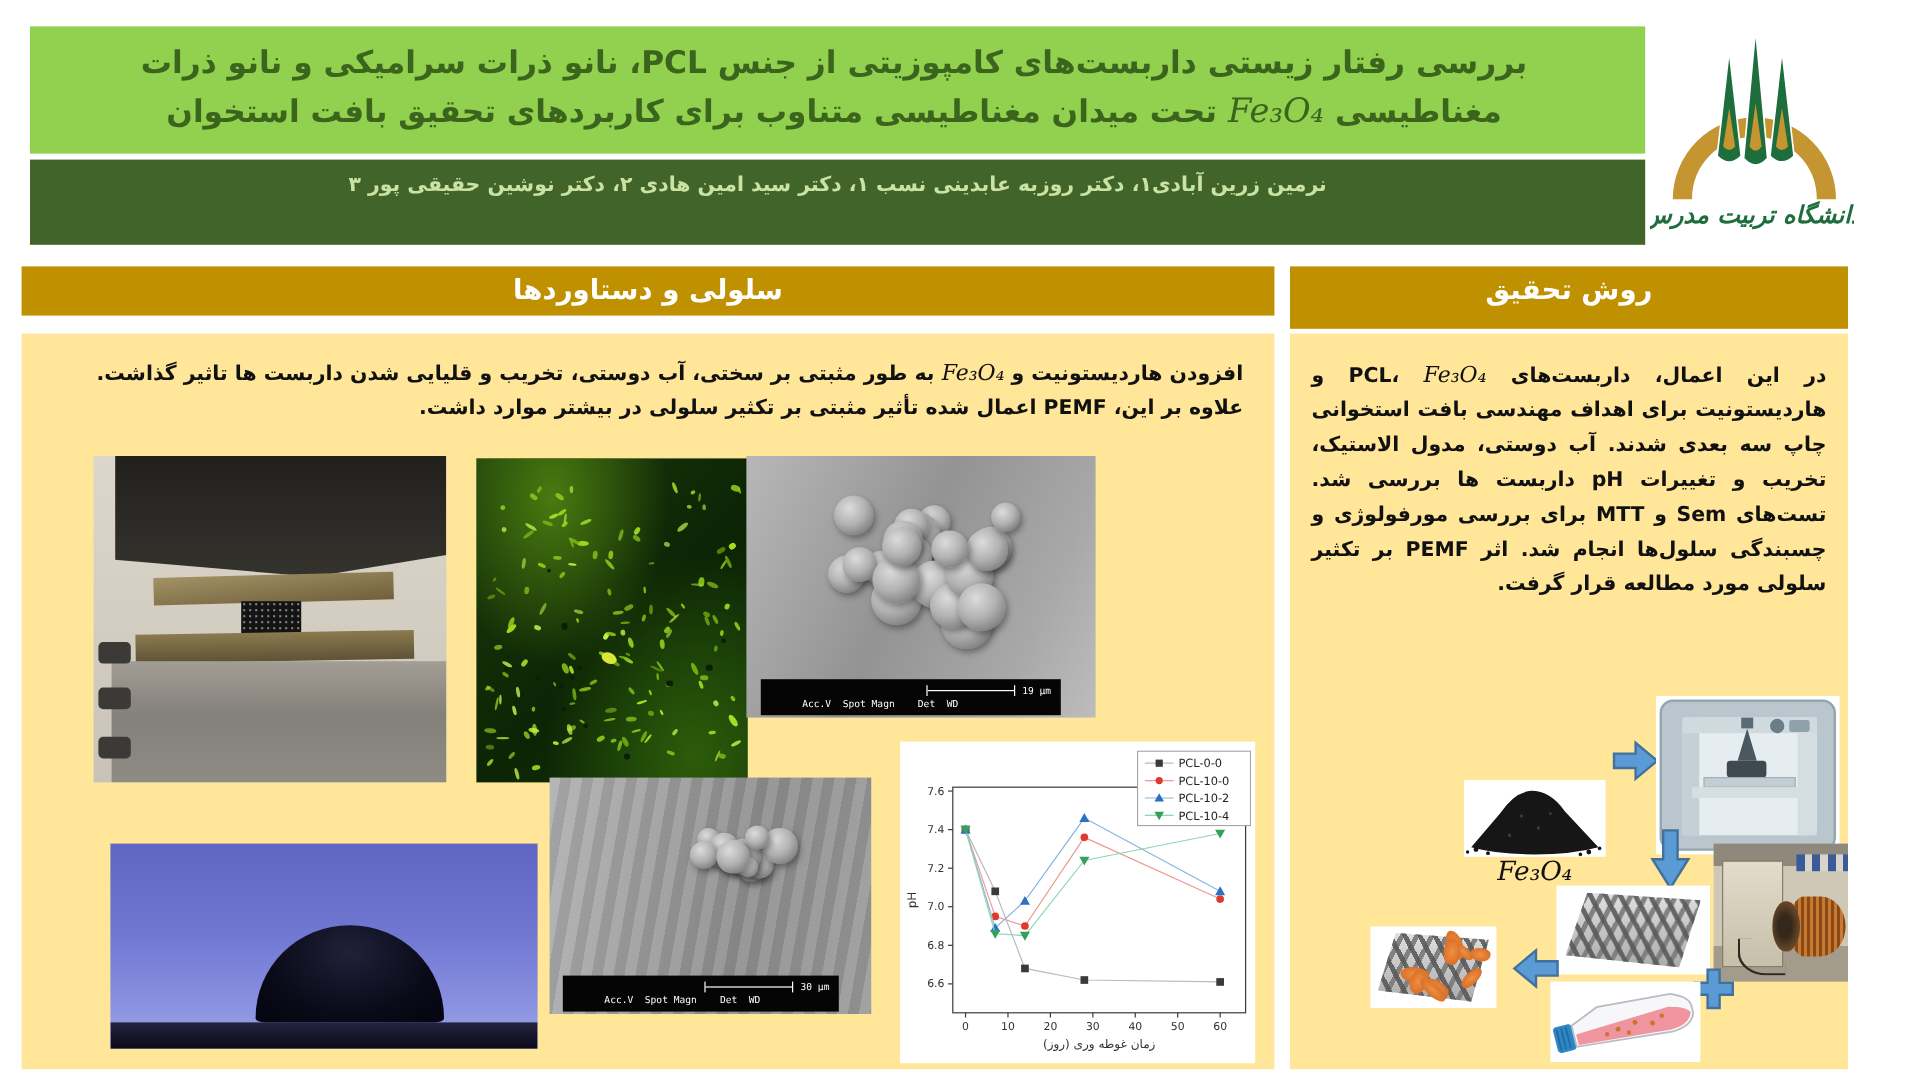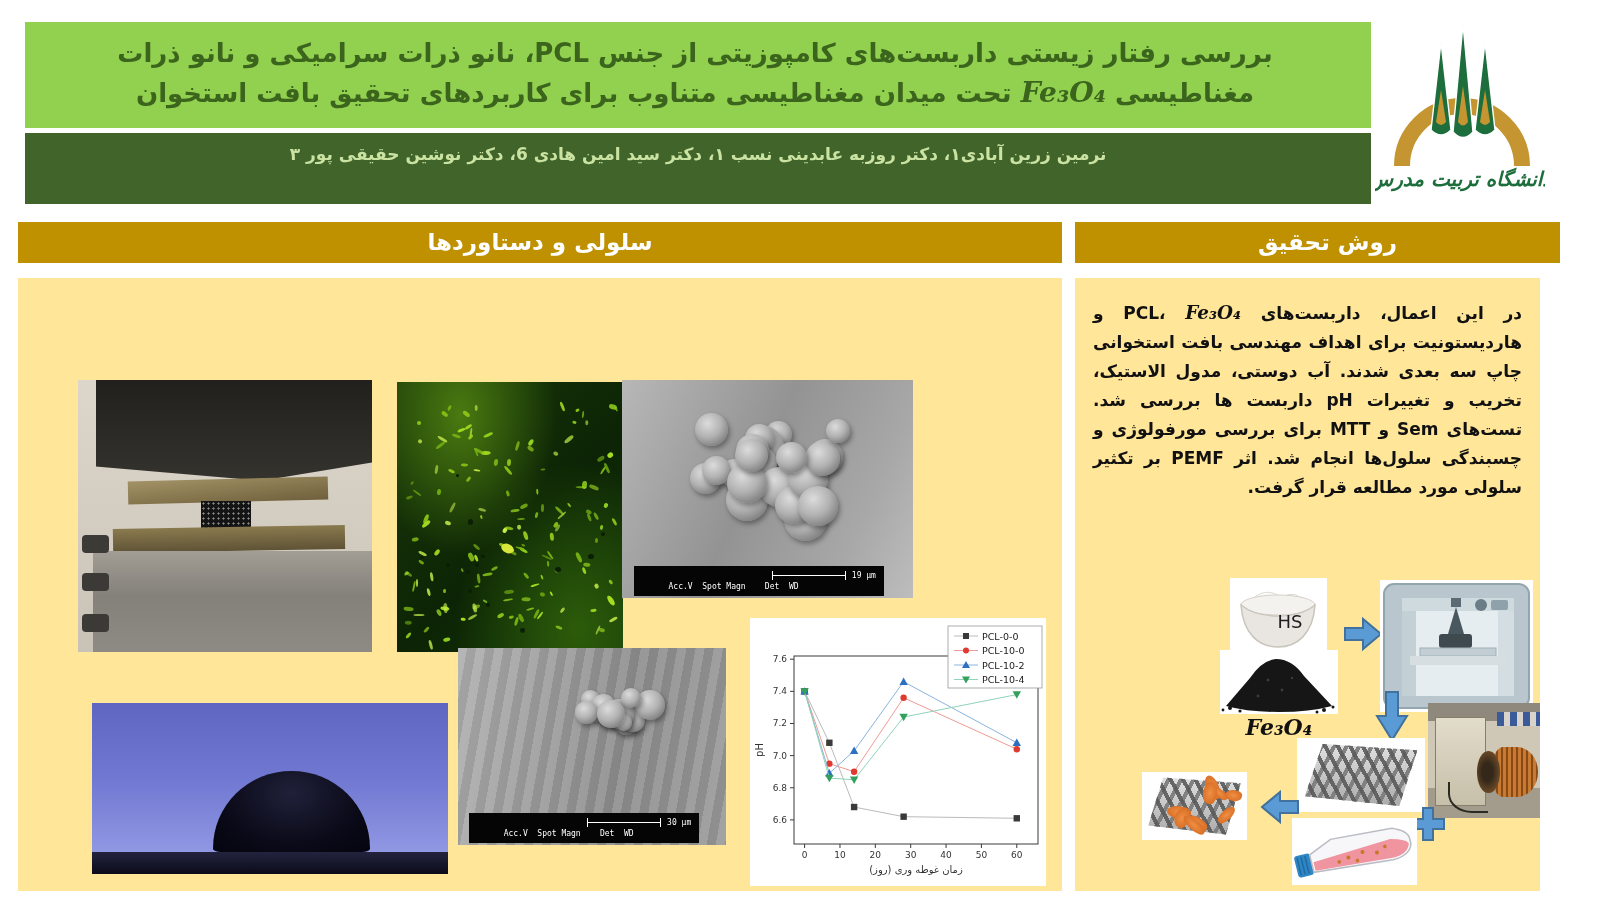--- a/index.html
+++ b/index.html
@@ -3,32 +3,32 @@
 <meta charset="utf-8">
 <style>
   html,body{margin:0;padding:0;background:#fff;}
   body{width:1600px;height:900px;position:relative;overflow:hidden;
        font-family:"DejaVu Sans",sans-serif;}
   .abs{position:absolute;}
   
   #title-band{left:25px;top:22px;width:1346px;height:106px;background:#92d050;}
   #title-text{color:#3b651c;font-size:26px;line-height:39px;font-weight:600;
       text-align:center;padding:12px 42px 0 36px;direction:rtl;}
-  .formula{font-family:"DejaVu Serif",serif;font-style:italic;font-weight:bold;
+  .formula{font-family:"DejaVu Serif",serif;font-style:italic;font-weight:normal;
       font-size:1.08em;white-space:nowrap;}
   #authors-band{left:25px;top:133px;width:1346px;height:71px;background:#40642a;
       text-align:center;color:#cbe3a2;}
   #authors-line{font-size:17px;font-weight:bold;padding-top:11px;direction:rtl;}
   #affil-line{font-size:12.5px;padding-top:9px;direction:rtl;color:#c2d898;}
   #logo-box{left:1375px;top:8px;width:170px;height:198px;background:#fff;}
   
   .gold-bar{background:#bf9000;color:#fff;font-weight:bold;font-size:23px;
       text-align:center;line-height:41px;}
   #results-header{left:18px;top:222px;width:1044px;height:41px;}
-  #methods-header{left:1075px;top:222px;width:465px;height:41px;padding-left:20px;}
+  #methods-header{left:1075px;top:222px;width:465px;height:52px;}
   .panel{background:#ffe699;}
   #results-panel{left:18px;top:278px;width:1044px;height:613px;}
   #methods-panel{left:1075px;top:278px;width:465px;height:613px;}
   .body-text{direction:rtl;font-weight:bold;color:#111;}
   #results-summary{left:22px;right:26px;top:20px;font-size:17px;line-height:28px;
       text-align:right;}
   #methods-body{left:18px;right:18px;top:20px;font-size:17px;line-height:29px;
       text-align:justify;}
   
   .photo{overflow:hidden;}
@@ -109,21 +109,21 @@
 </head>
 <body>
 
 <div class="abs" id="title-band">
   <div id="title-text">
     <span>بررسی رفتار زیستی داربست‌های کامپوزیتی از جنس PCL، نانو ذرات سرامیکی و نانو ذرات مغناطیسی </span><span class="formula">Fe₃O₄</span><span> تحت میدان مغناطیسی متناوب برای کاربردهای تحقیق بافت استخوان</span>
   </div>
 </div>
 
 <div class="abs" id="authors-band">
-  <div id="authors-line">نرمین زرین آبادی۱، دکتر روزبه عابدینی نسب ۱، دکتر سید امین هادی 6، دکتر نوشین حقیقی پور ۳</div>
+  <div id="authors-line">نرمین زرین آبادی۱، دکتر روزبه عابدینی نسب ۱، دکتر سید امین هادی ۲، دکتر نوشین حقیقی پور ۳</div>
 </div>
 
 <div class="abs" id="logo-box">
   <svg viewBox="0 0 170 198" width="170" height="198">
     <path d="M27 158 A 60 60 0 0 1 147 158" fill="none" stroke="#c49531" stroke-width="16"></path>
     <g>
       <path d="M66 34 L56 122 Q66 132 76 122 Z" fill="#1d6e3c" stroke="#ffffff" stroke-width="1.4"></path>
       <path d="M88 16 L78 124 Q88 135 98 124 Z" fill="#1d6e3c" stroke="#ffffff" stroke-width="1.4"></path>
       <path d="M110 34 L100 122 Q110 132 120 122 Z" fill="#1d6e3c" stroke="#ffffff" stroke-width="1.4"></path>
       <path d="M66 82 L61 114 Q66 120 71 114 Z" fill="#c49531"></path>
@@ -136,20 +136,23 @@
 
 <div class="abs gold-bar" id="results-header">
   <span>سلولی و دستاوردها</span>
 </div>
 <div class="abs gold-bar" id="methods-header">
   <span>روش تحقیق</span>
 </div>
 
 <div class="abs panel" id="results-panel">
 
+  <div class="abs body-text" id="results-summary">
+    <span>افزودن هاردیستونیت و </span><span class="formula">Fe₃O₄</span><span> به طور مثبتی بر سختی، آب دوستی، تخریب و قلیایی شدن داربست ها تاثیر گذاشت. علاوه بر این، PEMF اعمال شده تأثیر مثبتی بر تکثیر سلولی در بیشتر موارد داشت.</span>
+  </div>
 
   <div class="abs photo" id="fig-compression">
     <div class="abs cm-top"></div>
     <div class="abs cm-plate1"></div>
     <div class="abs cm-sample"></div>
     <div class="abs cm-plate2"></div>
     <div class="abs cm-base"></div>
     <div class="abs cm-bolt" style="top:57%"></div>
     <div class="abs cm-bolt" style="top:71%"></div>
     <div class="abs cm-bolt" style="top:86%"></div>
@@ -472,28 +475,20 @@
   </div>
 </div>
 
 <div class="abs panel" id="methods-panel">
 
   <div class="abs body-text" id="methods-body">
     <span>در این اعمال، داربست‌های PCL، </span><span class="formula">Fe₃O₄</span><span> و هاردیستونیت برای اهداف مهندسی بافت استخوانی چاپ سه بعدی شدند. آب دوستی، مدول الاستیک، تخریب و تغییرات pH داربست ها بررسی شد. تست‌های Sem و MTT برای بررسی مورفولوژی و چسبندگی سلول‌ها انجام شد. اثر PEMF بر تکثیر سلولی مورد مطالعه قرار گرفت.</span>
   </div>
 
 
-  <div class="abs white-box" id="hs-box">
-    <svg viewBox="0 0 97 77" width="97" height="77">
-      <path d="M18 26 Q34 6 52 20 Q64 10 78 26 Z" fill="#fbfbfa" stroke="#dedad2" stroke-width="1"></path>
-      <ellipse cx="48" cy="27" rx="37" ry="10" fill="#f4f2ee" stroke="#d5d2ca" stroke-width="1"></ellipse>
-      <path d="M11 27 C13 56 29 69 48 69 C67 69 83 56 85 27 C74 36 62 38 48 38 C34 38 22 36 11 27 Z" fill="#e9e6e1" stroke="#c9c5bd" stroke-width="1.5"></path>
-      <text x="60" y="50" text-anchor="middle" font-size="18" fill="#1c1c1c">HS</text>
-    </svg>
-  </div>
 
   <div class="abs white-box" id="pile-box">
     <svg viewBox="0 0 118 64" width="118" height="64">
       <path d="M6 56 L30 28 Q42 10 56 9 Q72 9 84 26 L112 56 Q90 62 59 62 Q28 62 6 56 Z" fill="#161616"></path>
       <circle cx="10" cy="58" r="2" fill="#161616"></circle>
         <circle cx="20" cy="61" r="1.6" fill="#161616"></circle>
       <circle cx="104" cy="60" r="2" fill="#161616"></circle>
         <circle cx="113" cy="57" r="1.5" fill="#161616"></circle>
       <circle cx="97" cy="62" r="1.5" fill="#161616"></circle>
         <circle cx="3" cy="60" r="1.4" fill="#161616"></circle>

